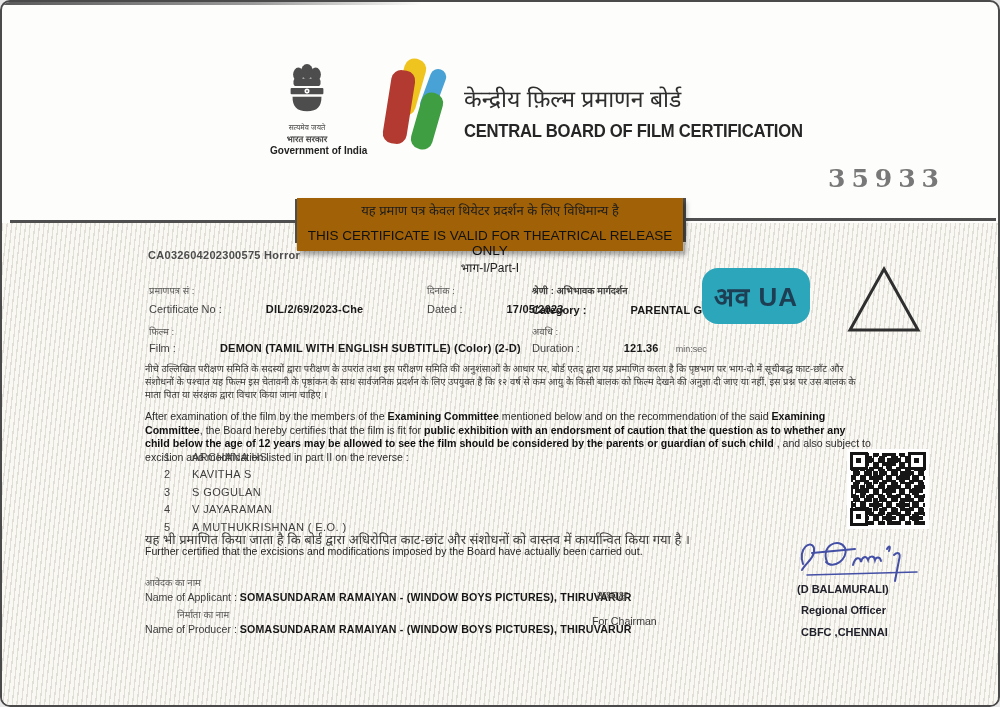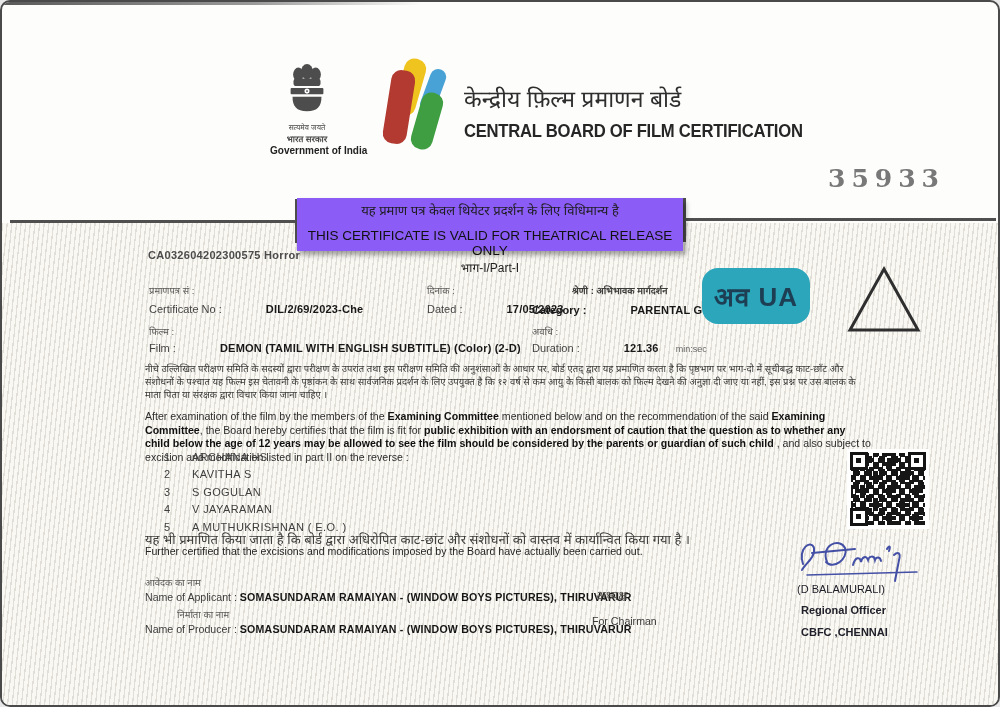--- a/index.html
+++ b/index.html
@@ -27,21 +27,21 @@
         transform-origin:left;margin-top:6px;white-space:nowrap;color:#262626;}
   .serial{position:absolute;left:826px;top:162px;font-family:"DejaVu Serif",serif;font-weight:bold;
         font-size:25px;color:#787878;letter-spacing:6px;}
   
   .rule{position:absolute;background:#4f4f4f;height:3px;top:218px;}
   .rule-left{left:8px;width:286px;}
   .rule-right{left:681px;width:313px;top:216px;}
   .tick{position:absolute;background:#4f4f4f;width:3px;height:44px;top:197px;}
   .tick-left{left:293px;}
   .tick-right{left:681px;top:196px;}
-  .banner{position:absolute;left:295px;top:196px;width:386px;height:53px;background:#8b5cf6;
+  .banner{position:absolute;left:295px;top:196px;width:386px;height:53px;background:#a16207;
         box-shadow:3px 4px 5px rgba(0,0,0,0.35);text-align:center;padding-top:3px;box-sizing:border-box;z-index:5;}
   .banner .hi{font-size:13px;color:#1d1d1d;font-weight:500;}
   .banner .en{font-size:13.5px;color:#111;font-weight:500;margin-top:9px;}
   .banner .part{font-size:12px;color:#222;margin-top:1px;}
   .refcode{position:absolute;left:146px;top:247px;font-size:11px;font-weight:bold;color:#4b4b4b;letter-spacing:0.3px;}
   
   .hlabel{position:absolute;font-size:9.5px;color:#5a5a58;}
   .erow{position:absolute;font-size:11px;color:#444;}
   .erow b{color:#171717;letter-spacing:0.2px;padding-left:41px;}
   .unit{font-size:9px;color:#666;margin-left:14px;}
@@ -68,21 +68,21 @@
   .finder{position:absolute;width:18px;height:18px;border:3.5px solid #141414;background:#fff;box-sizing:border-box;}
   .finder::after{content:"";position:absolute;left:3px;top:3px;width:5px;height:5px;background:#141414;}
   .f-tl{left:3px;top:3px;} .f-tr{right:3px;top:3px;} .f-bl{left:3px;bottom:3px;}
   
   .applicant-hi{position:absolute;font-size:9.5px;color:#5a5a58;}
   .applicant-row{position:absolute;font-size:10.6px;color:#3c3c3c;}
   .applicant-row b{color:#151515;letter-spacing:0.2px;}
   .chairman-hi{position:absolute;left:594px;top:584px;font-size:13px;color:#55524e;}
   .chairman-en{position:absolute;left:590px;top:613px;font-size:10.6px;color:#3a3a3a;}
   .sig{position:absolute;left:793px;top:530px;}
-  .sig-name{position:absolute;left:795px;top:581px;font-size:11px;font-weight:normal;color:#20202a;}
+  .sig-name{position:absolute;left:795px;top:581px;font-size:11px;font-weight:bold;color:#20202a;}
   .sig-title{position:absolute;left:799px;top:602px;font-size:11px;font-weight:bold;color:#20202a;}
   .sig-org{position:absolute;left:799px;top:624px;font-size:11px;font-weight:bold;color:#20202a;}
 </style>
 </head>
 <body>
 
 <div class="scan">
   <div class="top-edge"></div>
   <div class="paper"></div>
 
@@ -134,21 +134,21 @@
   <div class="hlabel" style="left:147px;top:282px;">प्रमाणपत्र सं :</div>
   <div class="erow" style="left:147px;top:301px;">
     <span>Certificate No :</span>
     <b>DIL/2/69/2023-Che</b>
   </div>
   <div class="hlabel" style="left:425px;top:282px;">दिनांक :</div>
   <div class="erow" style="left:425px;top:301px;">
     <span>Dated :</span>
     <b>17/05/2023</b>
   </div>
-  <div class="hlabel" style="left:530px;top:282px;font-weight:600;color:#3c3c3a;margin-left:40px;">श्रेणी : अभिभावक मार्गदर्शन</div>
+  <div class="hlabel" style="left:530px;top:282px;font-weight:600;color:#3c3c3a;">श्रेणी : अभिभावक मार्गदर्शन</div>
   <div class="erow" style="left:530px;top:302px;font-weight:700;color:#1a1a1a;">
     <span>Category :</span>
     <b>PARENTAL GUIDANCE</b>
   </div>
   <div class="hlabel" style="left:147px;top:323px;">फिल्म :</div>
   <div class="erow" style="left:147px;top:340px;">
     <span>Film :</span>
     <b>DEMON  (TAMIL WITH ENGLISH SUBTITLE) (Color) (2-D)</b>
   </div>
   <div class="hlabel" style="left:530px;top:323px;">अवधि :</div>

